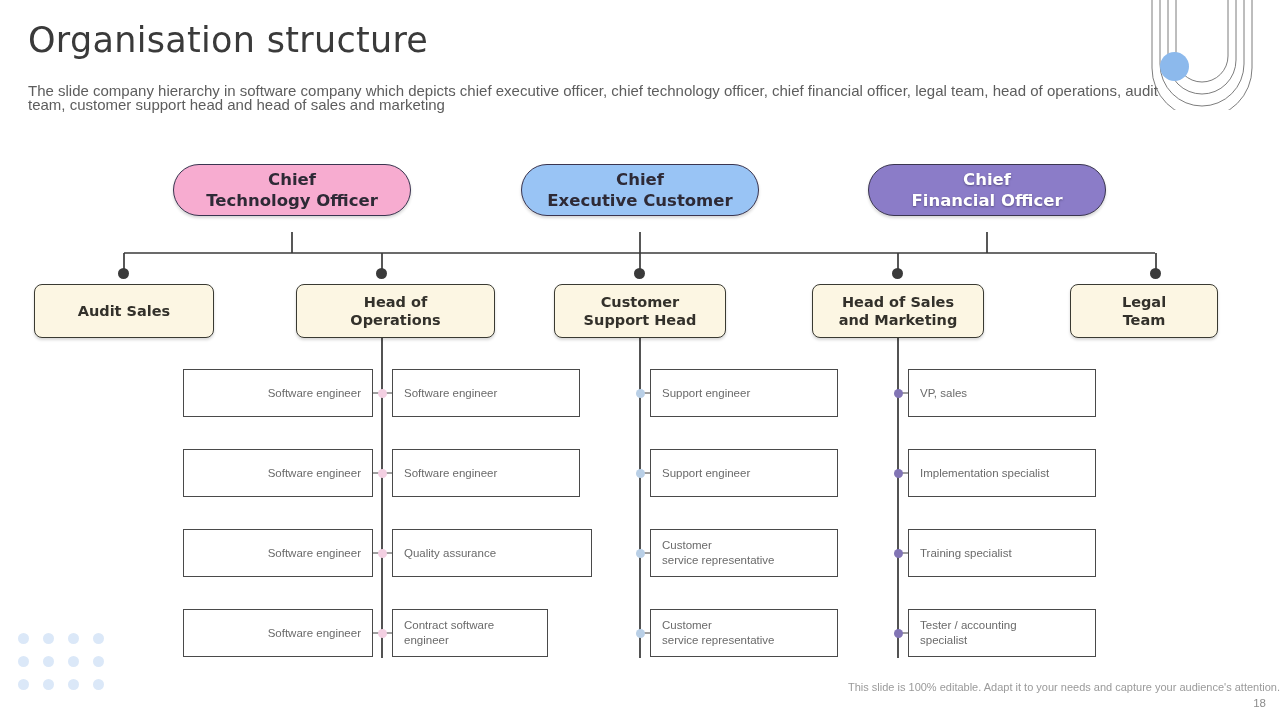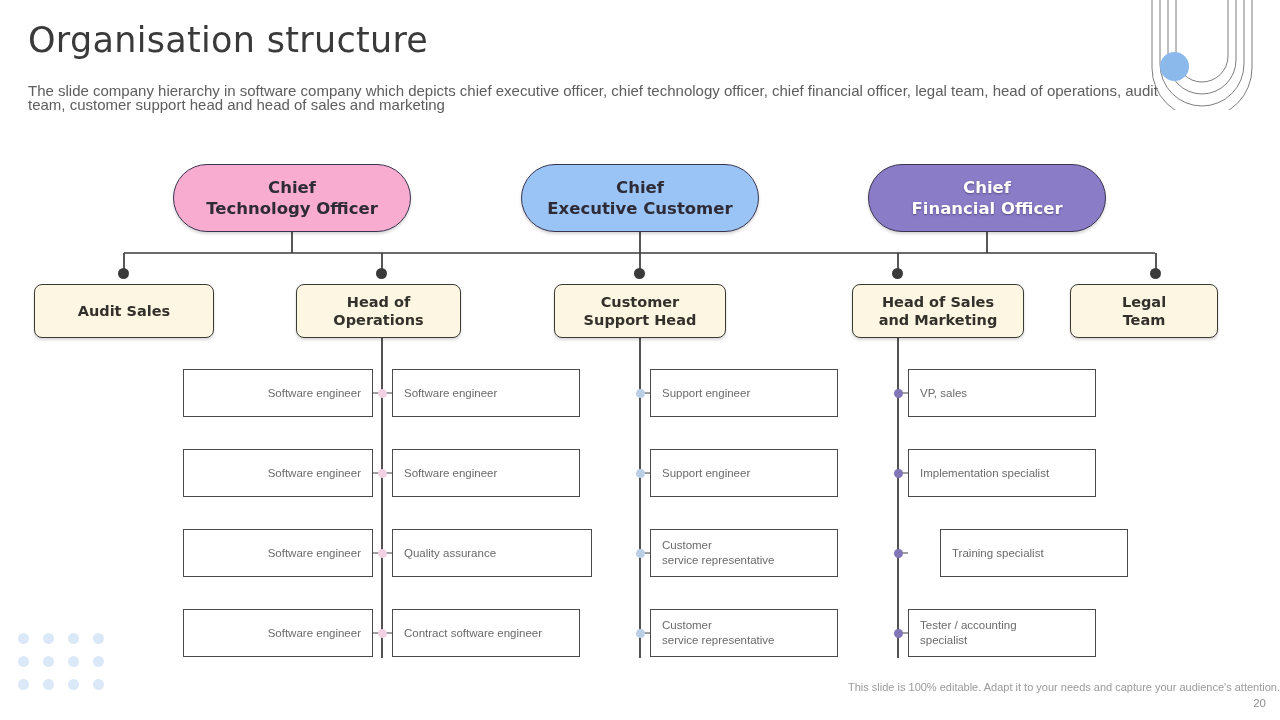--- a/index.html
+++ b/index.html
@@ -60,21 +60,21 @@
     width: 11px; height: 11px;
     border-radius: 50%;
     background: #dbe8f8;
     display: block;
   }
   .lines { position: absolute; left: 0; top: 0; }
 
   
   .exec {
     position: absolute;
-    height: 68px;
+    height: 52px;
     border-radius: 34px;
     border: 1.6px solid #3a3550;
     display: flex;
     align-items: center;
     justify-content: center;
     text-align: center;
     font-size: 16.5px;
     font-weight: bold;
     line-height: 21px;
     font-family: "DejaVu Sans", sans-serif;
@@ -100,23 +100,23 @@
     text-align: center;
     font-size: 14.5px;
     font-weight: bold;
     line-height: 18px;
     color: #33312b;
     font-family: "DejaVu Sans", sans-serif;
     box-shadow: 0 2px 3px rgba(0,0,0,0.16);
     box-sizing: border-box;
   }
   .dept.d0 { left: 34px;   width: 180px; }
-  .dept.d1 { left = 0; left: 296px;  width: 165px; }
+  .dept.d1 { left = 0; left: 296px;  width: 199px; }
   .dept.d2 { left: 554px;  width: 172px; }
-  .dept.d3 { left: 812px;  width: 172px; margin-left: 40px; }
+  .dept.d3 { left: 812px;  width: 172px; }
   .dept.d4 { left: 1070px; width: 148px; }
 
   
   .leaf {
     position: absolute;
     border: 1.7px solid #4a4a4a;
     background: #ffffff;
     box-sizing: border-box;
     display: flex;
     align-items: center;
@@ -319,21 +319,21 @@
 
 <div class="leaf align-left" style="left:392px; top:369px; width:188px; height:48px;">
   <span>Software  engineer</span>
 </div>
 <div class="leaf align-left" style="left:392px; top:449px; width:188px; height:48px;">
   <span>Software  engineer</span>
 </div>
 <div class="leaf align-left" style="left:392px; top:529px; width:200px; height:48px;">
   <span>Quality assurance</span>
 </div>
-<div class="leaf align-left" style="left:392px; top:609px; width:188px; height:48px;">
+<div class="leaf align-left" style="left:392px; top:609px; width:156px; height:48px;">
   <span>Contract software  engineer</span>
 </div>
 
 <div class="leaf align-left" style="left:650px; top:369px; width:188px; height:48px;">
   <span>Support  engineer</span>
 </div>
 <div class="leaf align-left" style="left:650px; top:449px; width:188px; height:48px;">
   <span>Support  engineer</span>
 </div>
 <div class="leaf align-left" style="left:650px; top:529px; width:188px; height:48px;">
@@ -348,24 +348,24 @@
     <span>service  representative</span>
   </span>
 </div>
 
 <div class="leaf align-left" style="left:908px; top:369px; width:188px; height:48px;">
   <span>VP, sales</span>
 </div>
 <div class="leaf align-left" style="left:908px; top:449px; width:188px; height:48px;">
   <span>Implementation  specialist</span>
 </div>
-<div class="leaf align-left" style="left:908px; top:529px; width:188px; height:48px;margin-left:32px;">
+<div class="leaf align-left" style="left:908px; top:529px; width:188px; height:48px;">
   <span>Training  specialist</span>
 </div>
 <div class="leaf align-left" style="left:908px; top:609px; width:188px; height:48px;">
   <span>
     <span>Tester / accounting</span><br>
     <span>specialist</span>
   </span>
 </div>
 
 <div class="footer-note">This slide is 100% editable. Adapt it to your needs and capture your audience's attention.</div>
-<div class="page-number">20</div>
+<div class="page-number">18</div>
 
 </body></html>

